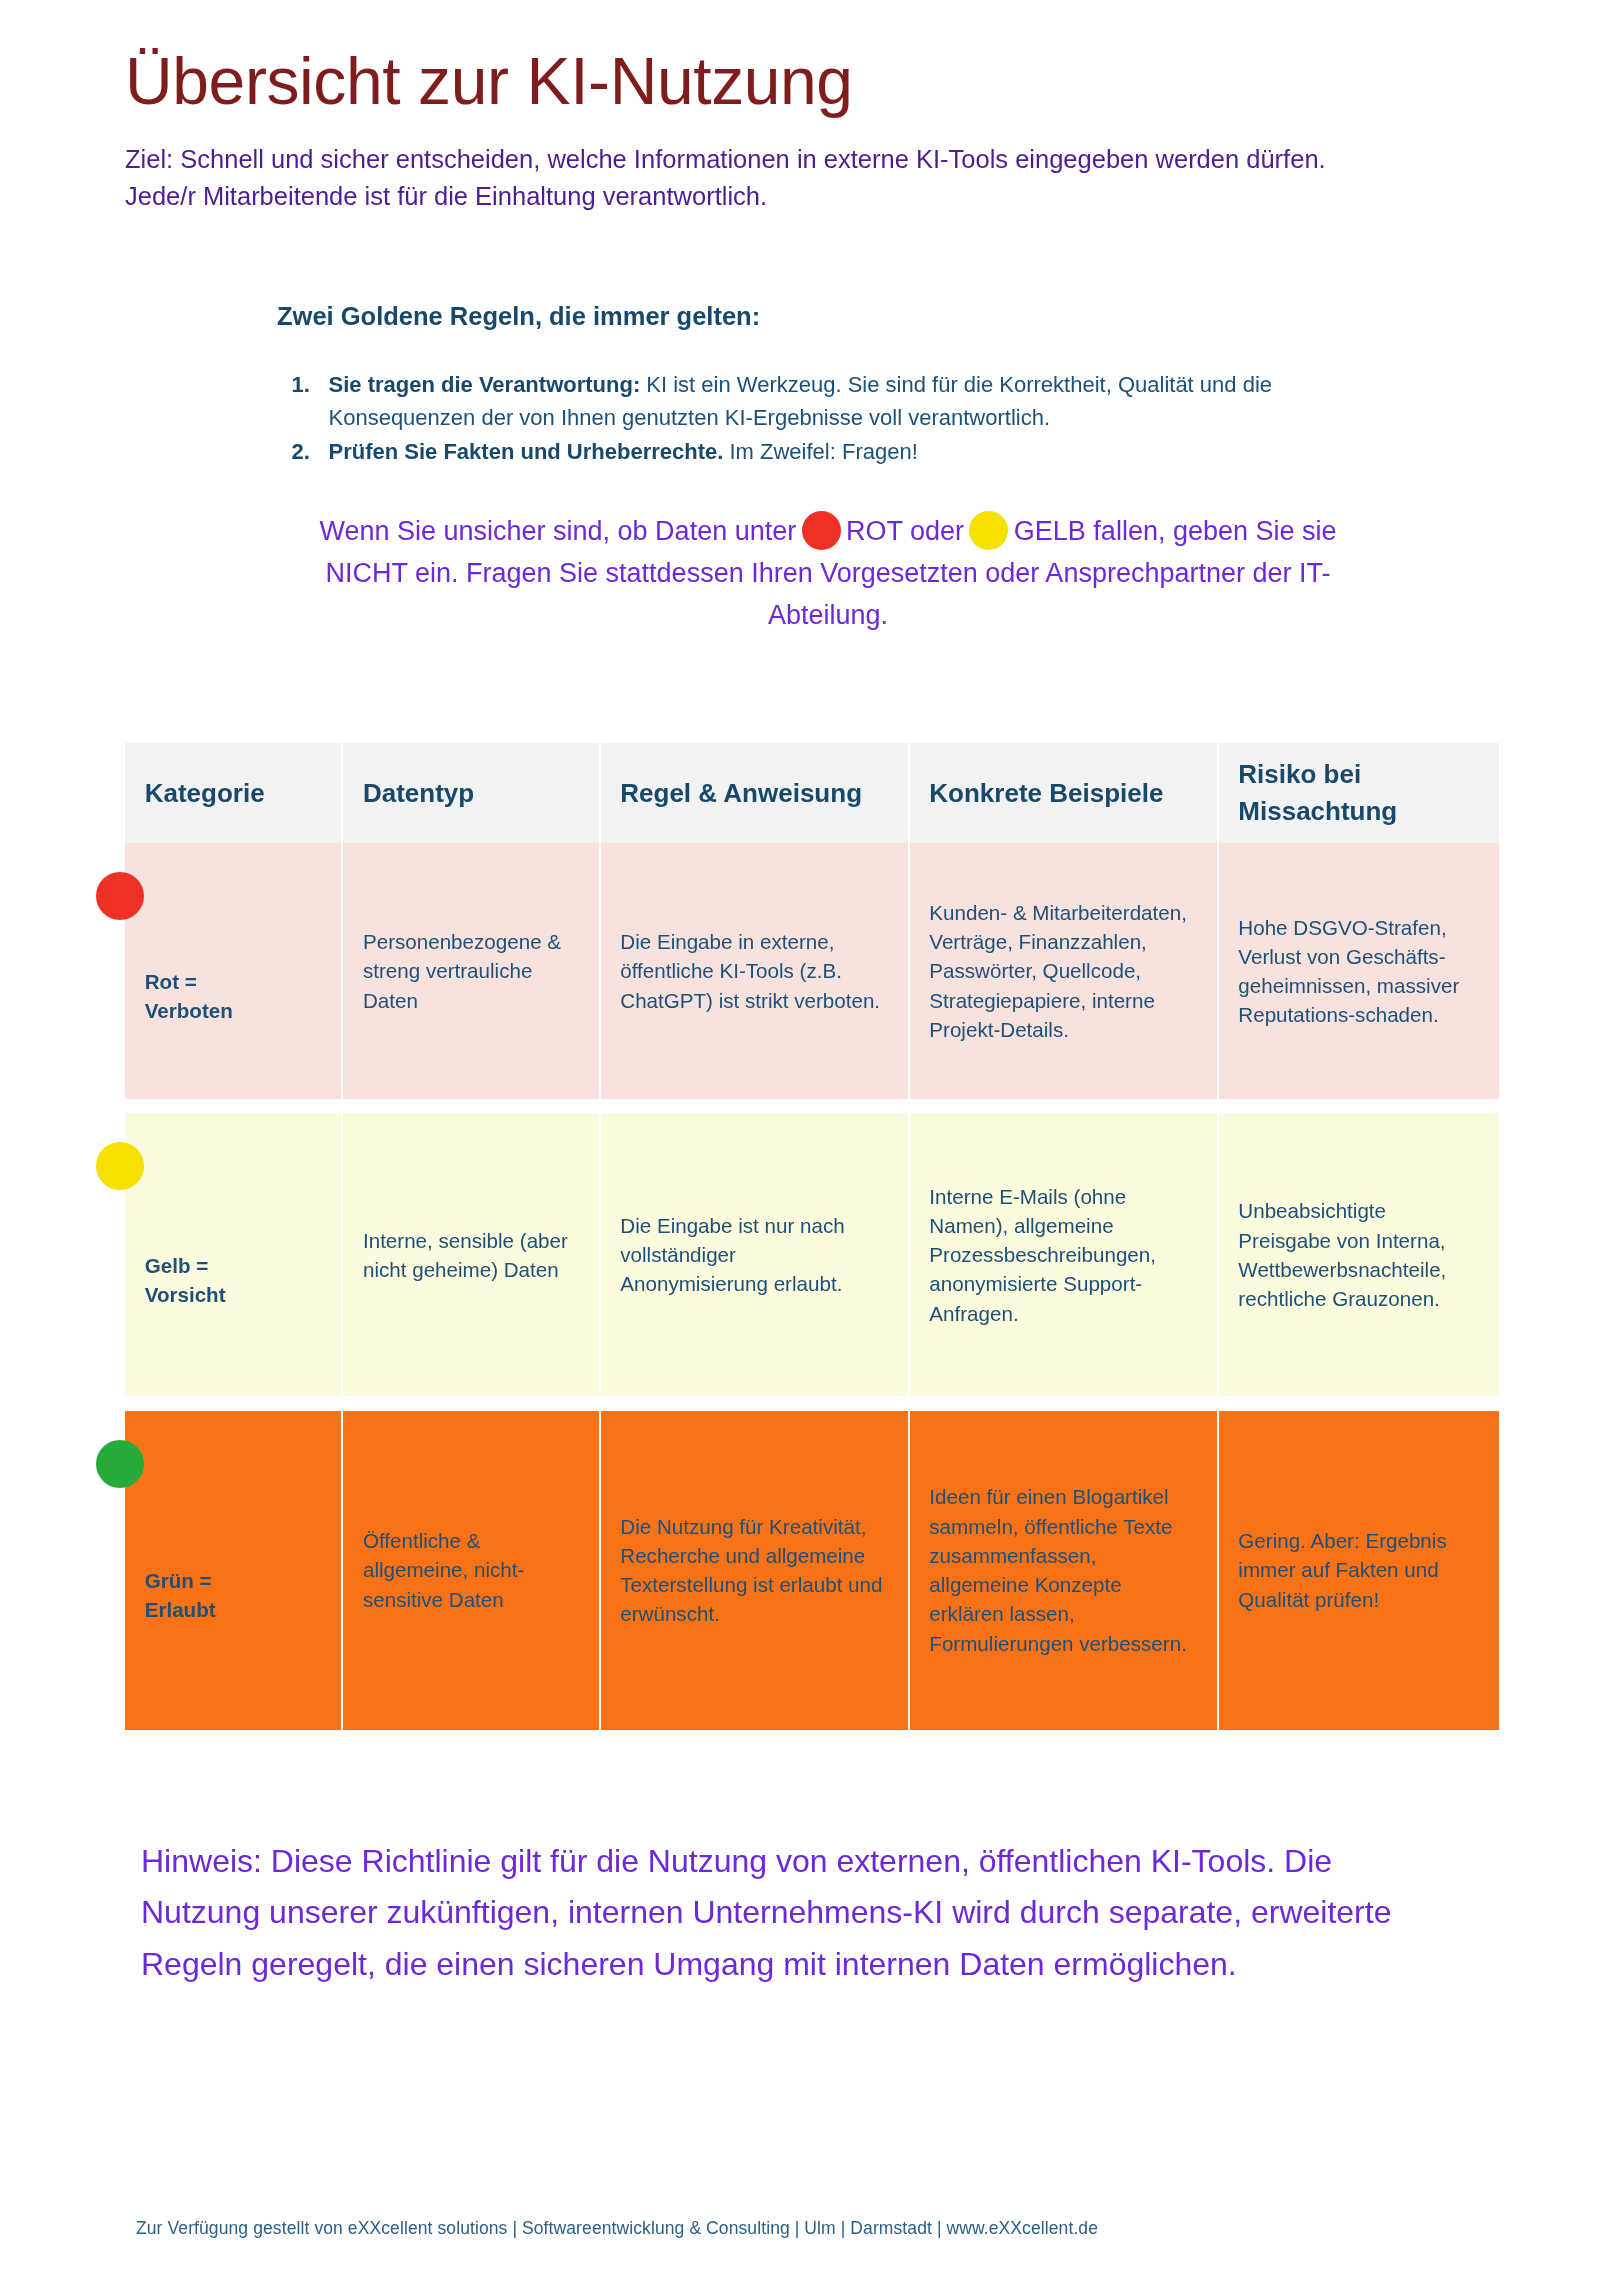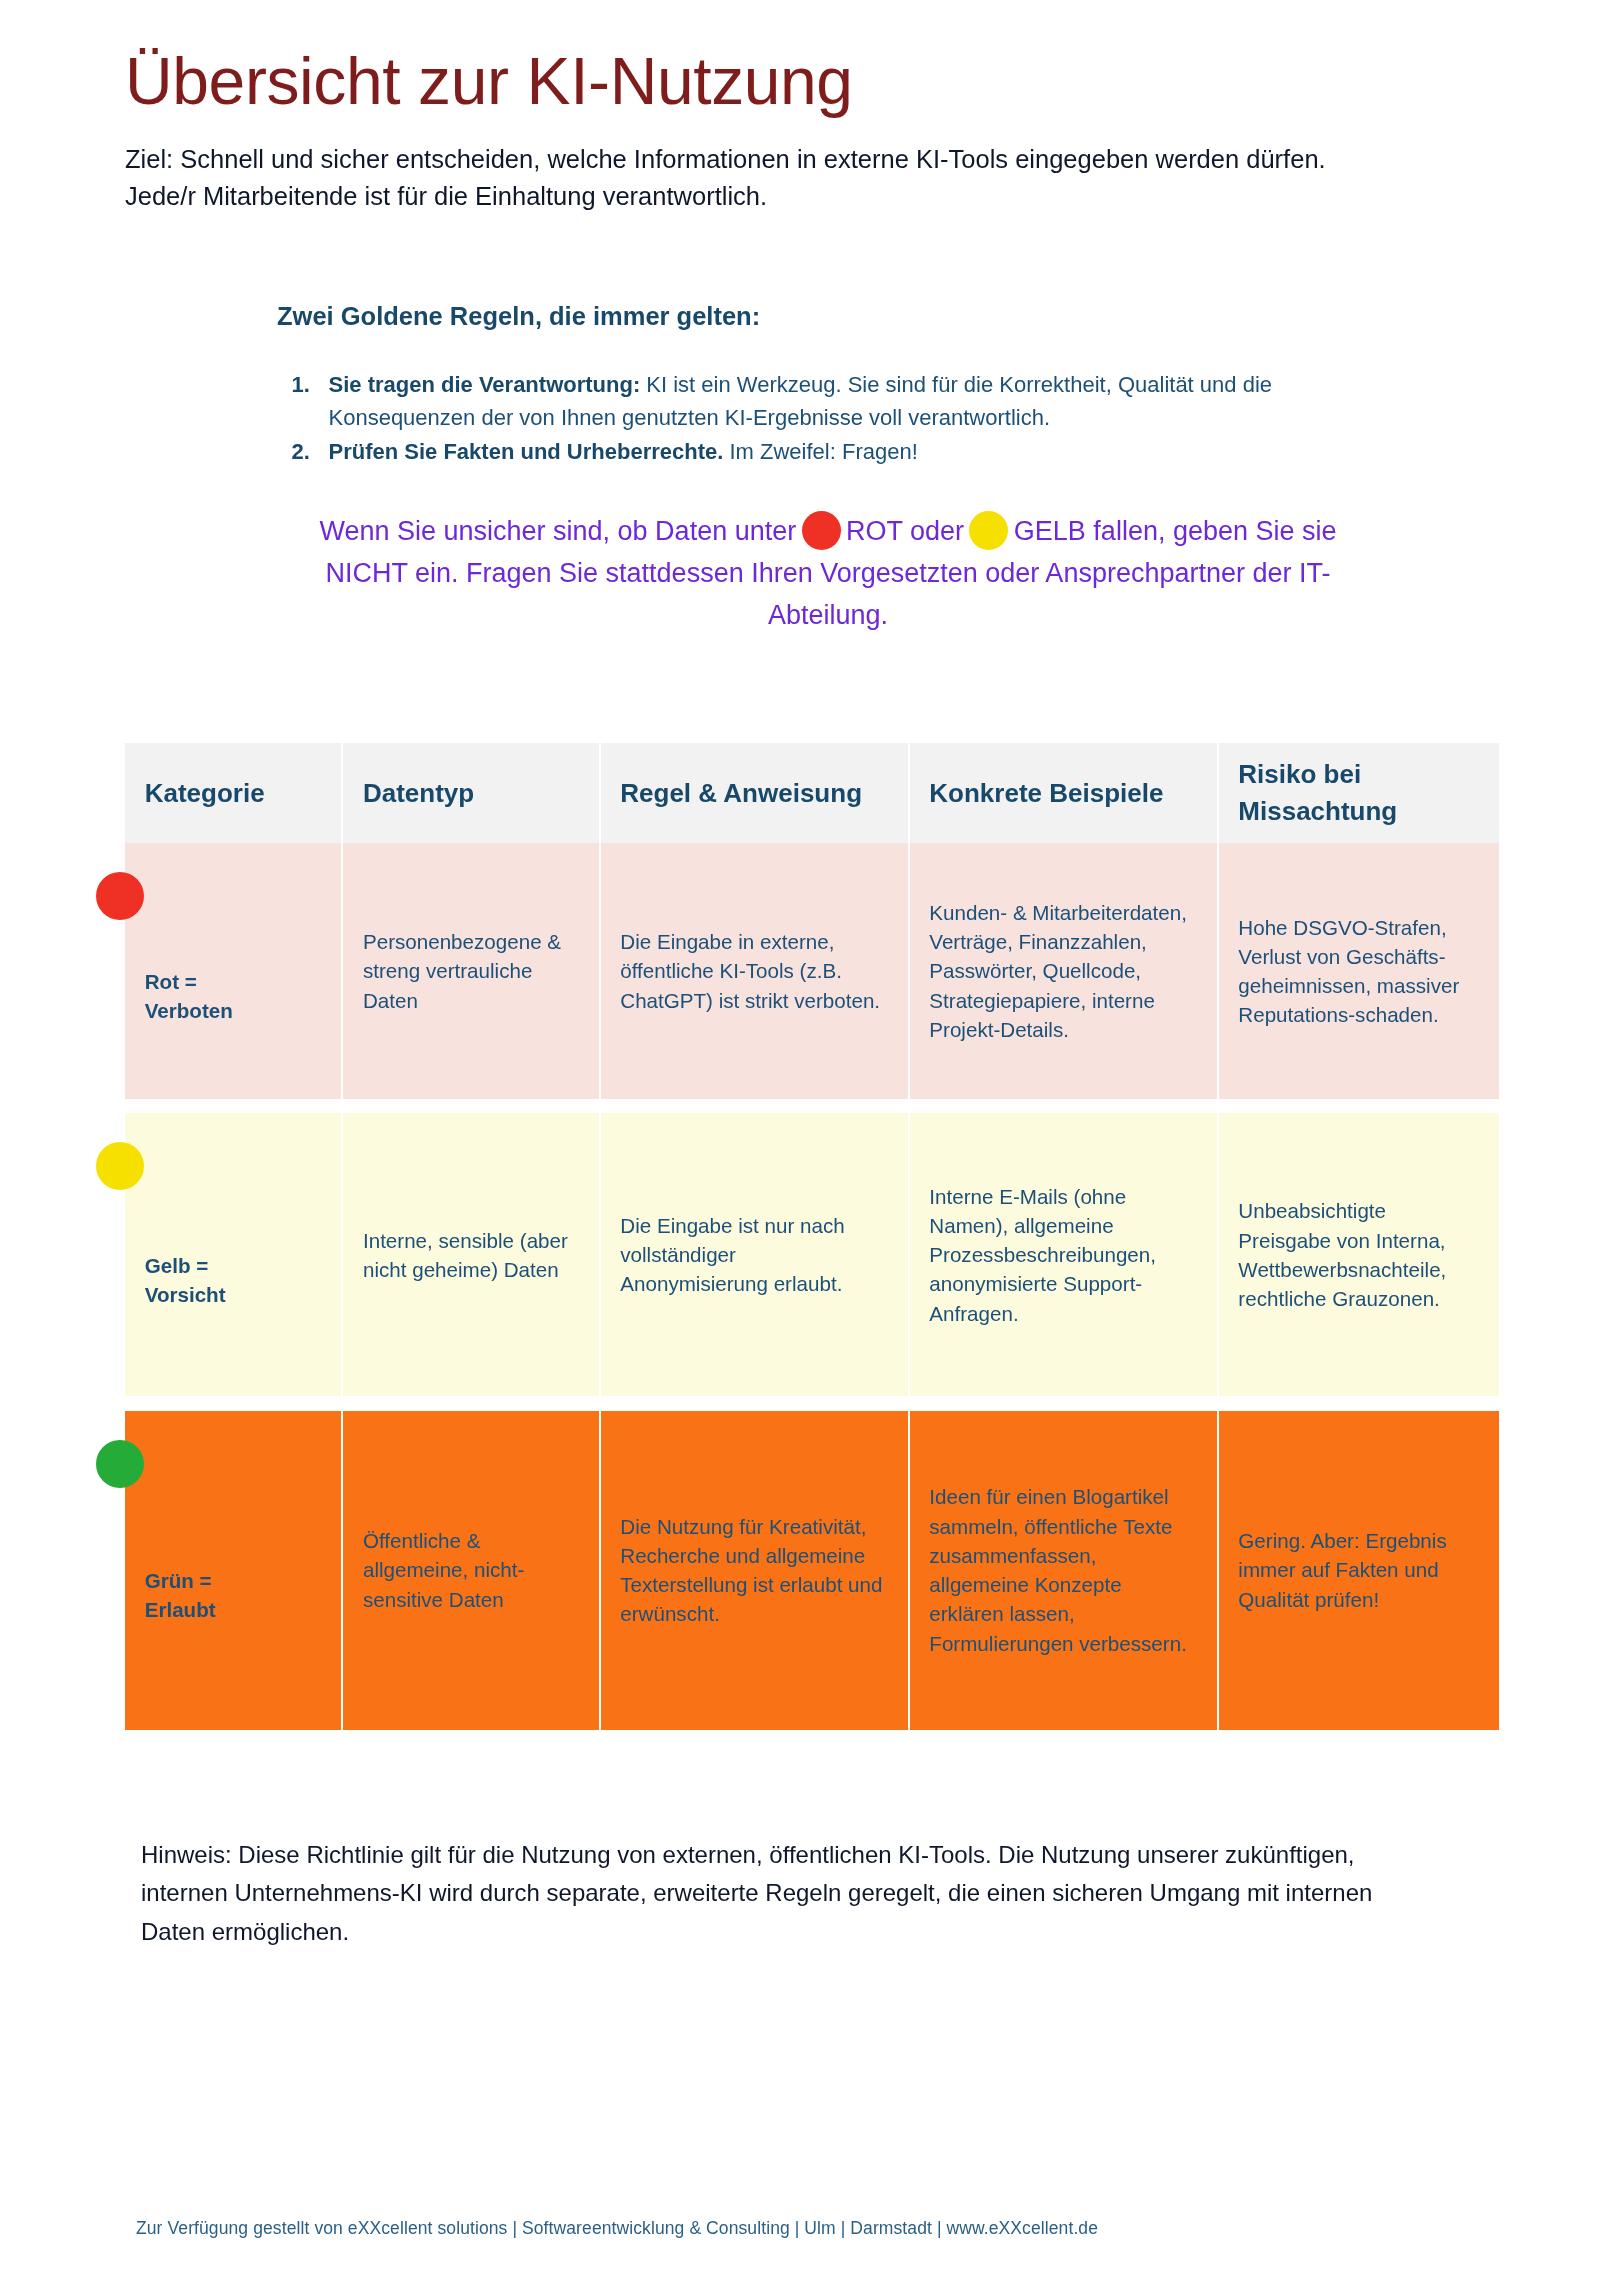--- a/index.html
+++ b/index.html
@@ -31,21 +31,21 @@
     line-height: 1.05;
     font-weight: 400;
     letter-spacing: -0.4px;
     color: #7f1d1d;
   }
   .subtitle {
     margin: 25px 0 0 0;
     font-size: 25.5px;
     line-height: 1.45;
     font-weight: 400;
-    color: #0f172a;
+    color: #4c1d95;
     max-width: 1272px;
   }
 
   
   .rules {
     margin-top: 87px;
     padding-left: 152px;
   }
   .rules-heading {
     margin: 0;
@@ -160,23 +160,23 @@
   }
   .cat-dot.red { background: #ee3124; }
   .cat-dot.yellow { background: #f5e000; }
   .cat-dot.green { background: #25ab38; }
   .cat-label { display: block; margin-top: 50px; }
 
   
   .note {
     margin: 106px 0 0 0;
     padding-left: 16px;
-    font-size: 24px;
+    font-size: 32px;
     line-height: 1.62;
-    color: #0f172a;
+    color: #6d28d9;
     max-width: 1272px;
   }
   .footer {
     position: absolute;
     left: 136px;
     bottom: 54px;
     font-size: 17.5px;
     color: #2a5f86;
     letter-spacing: 0.1px;
   }

